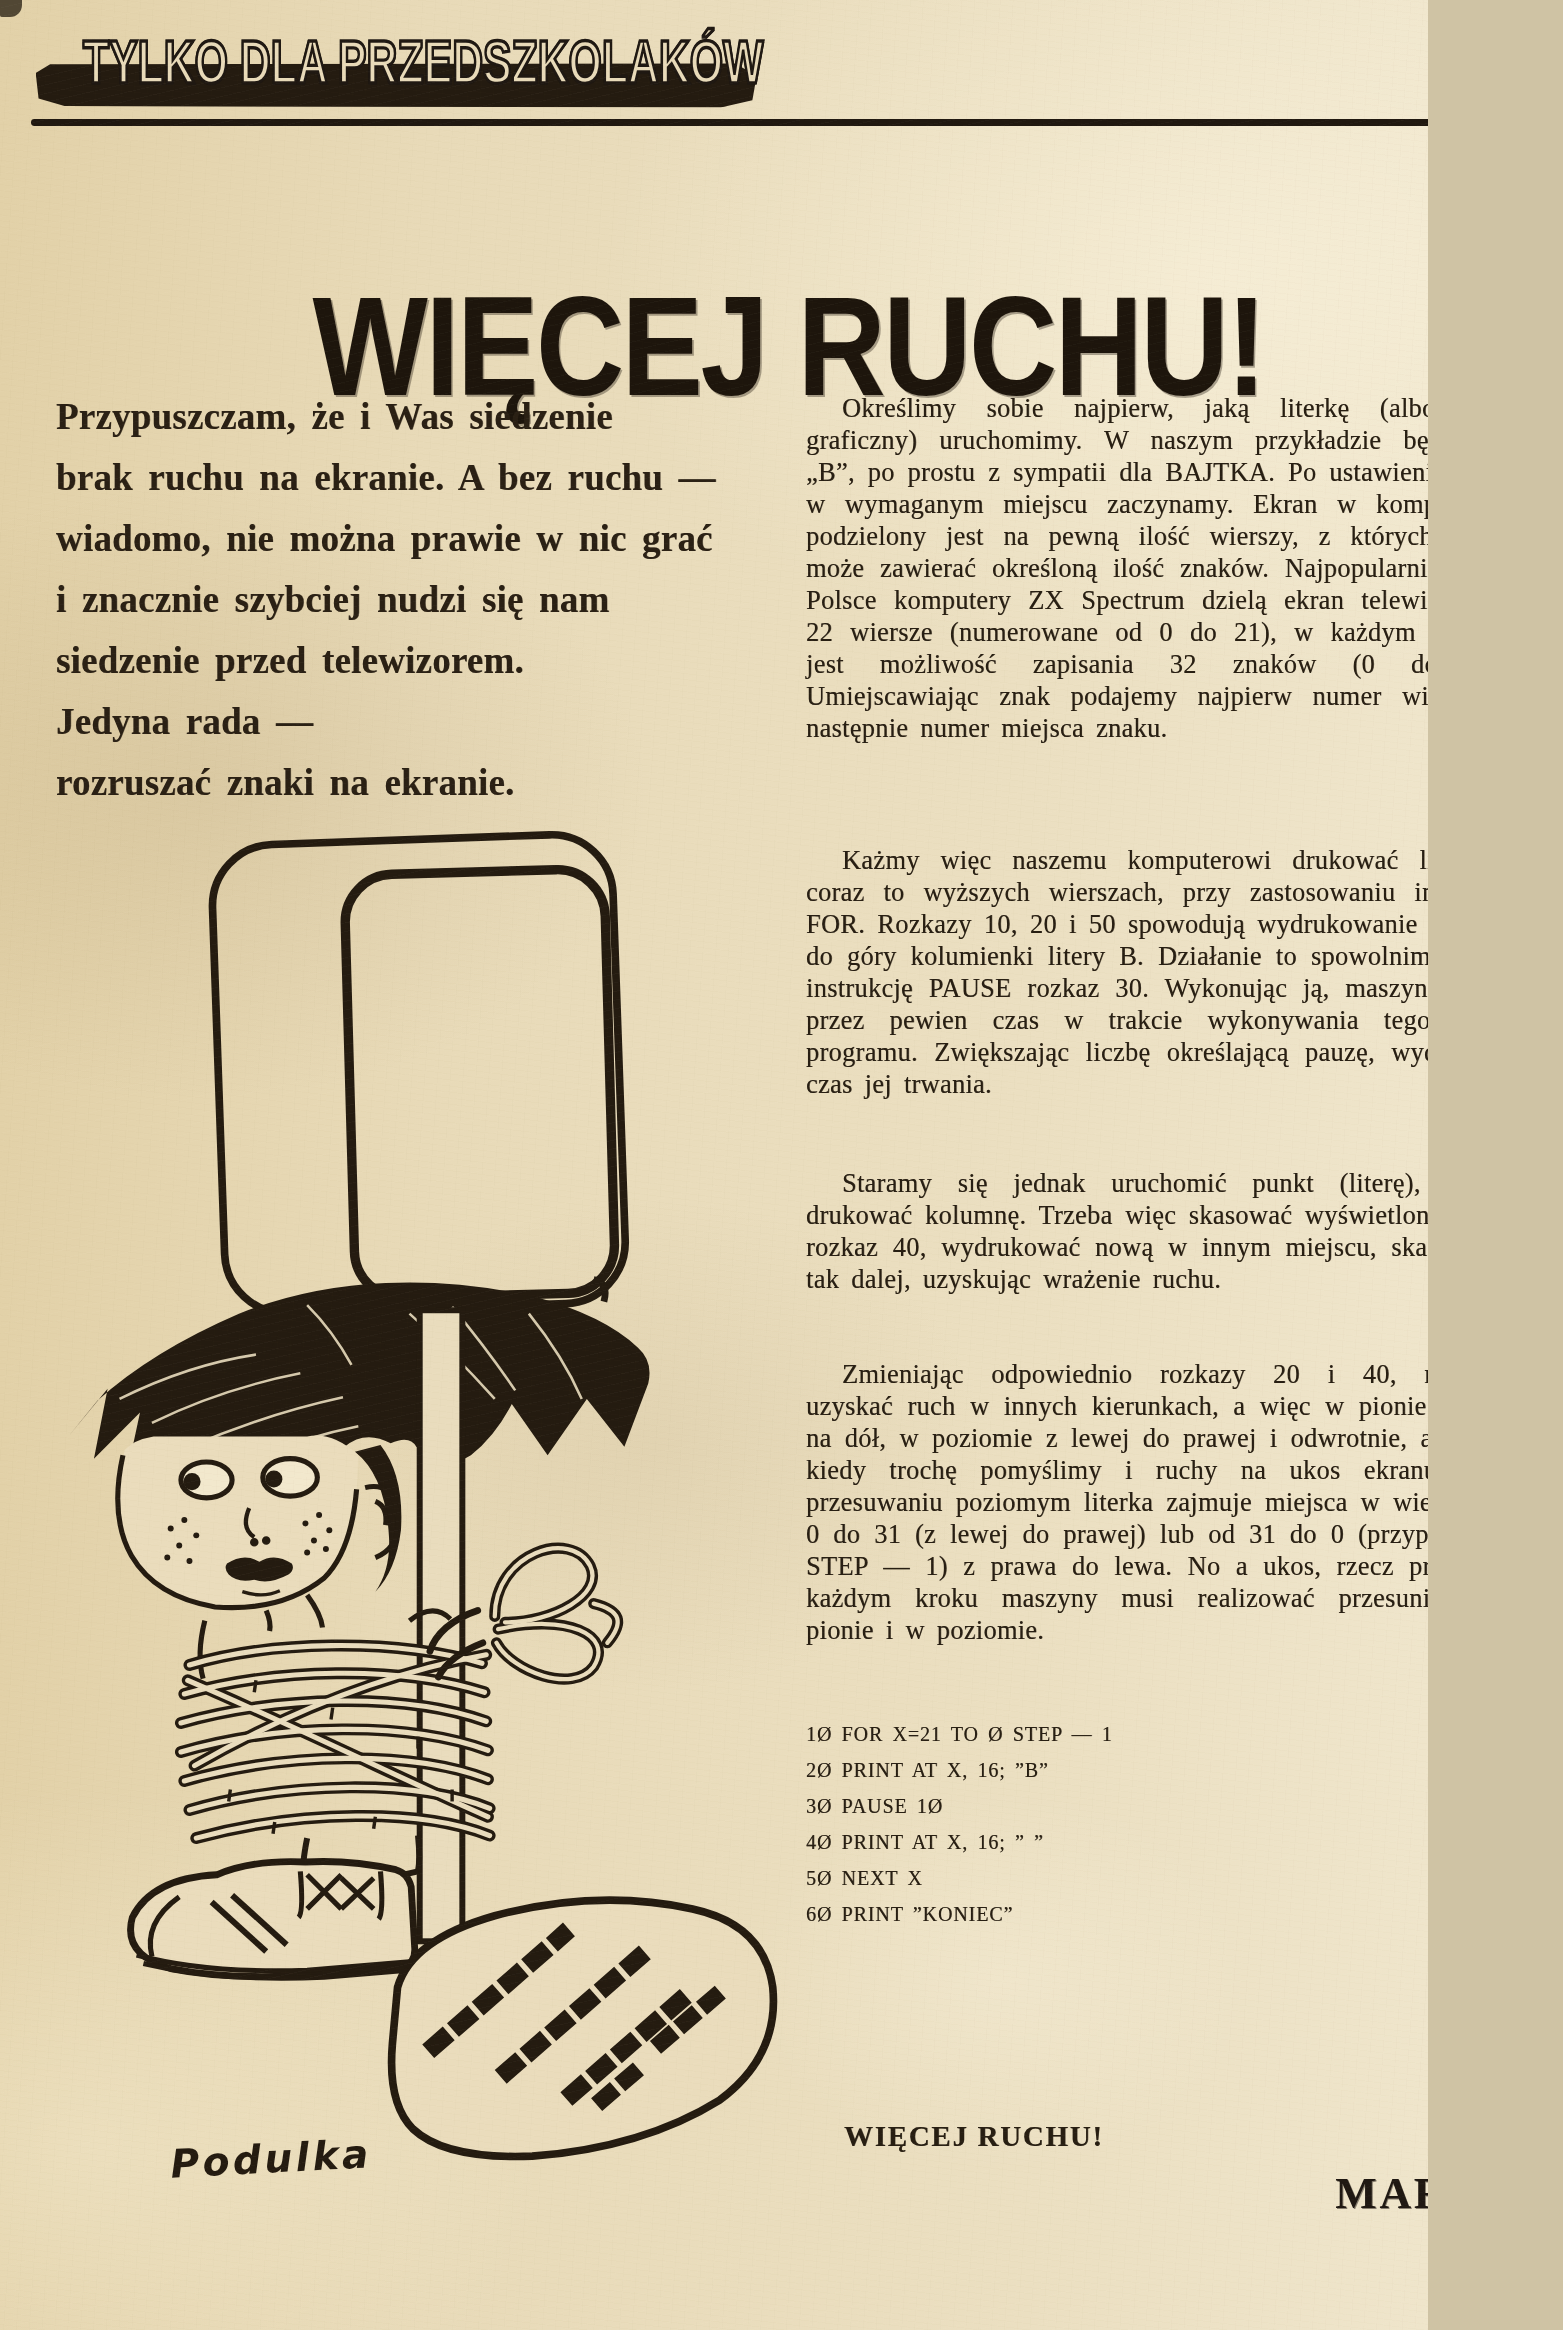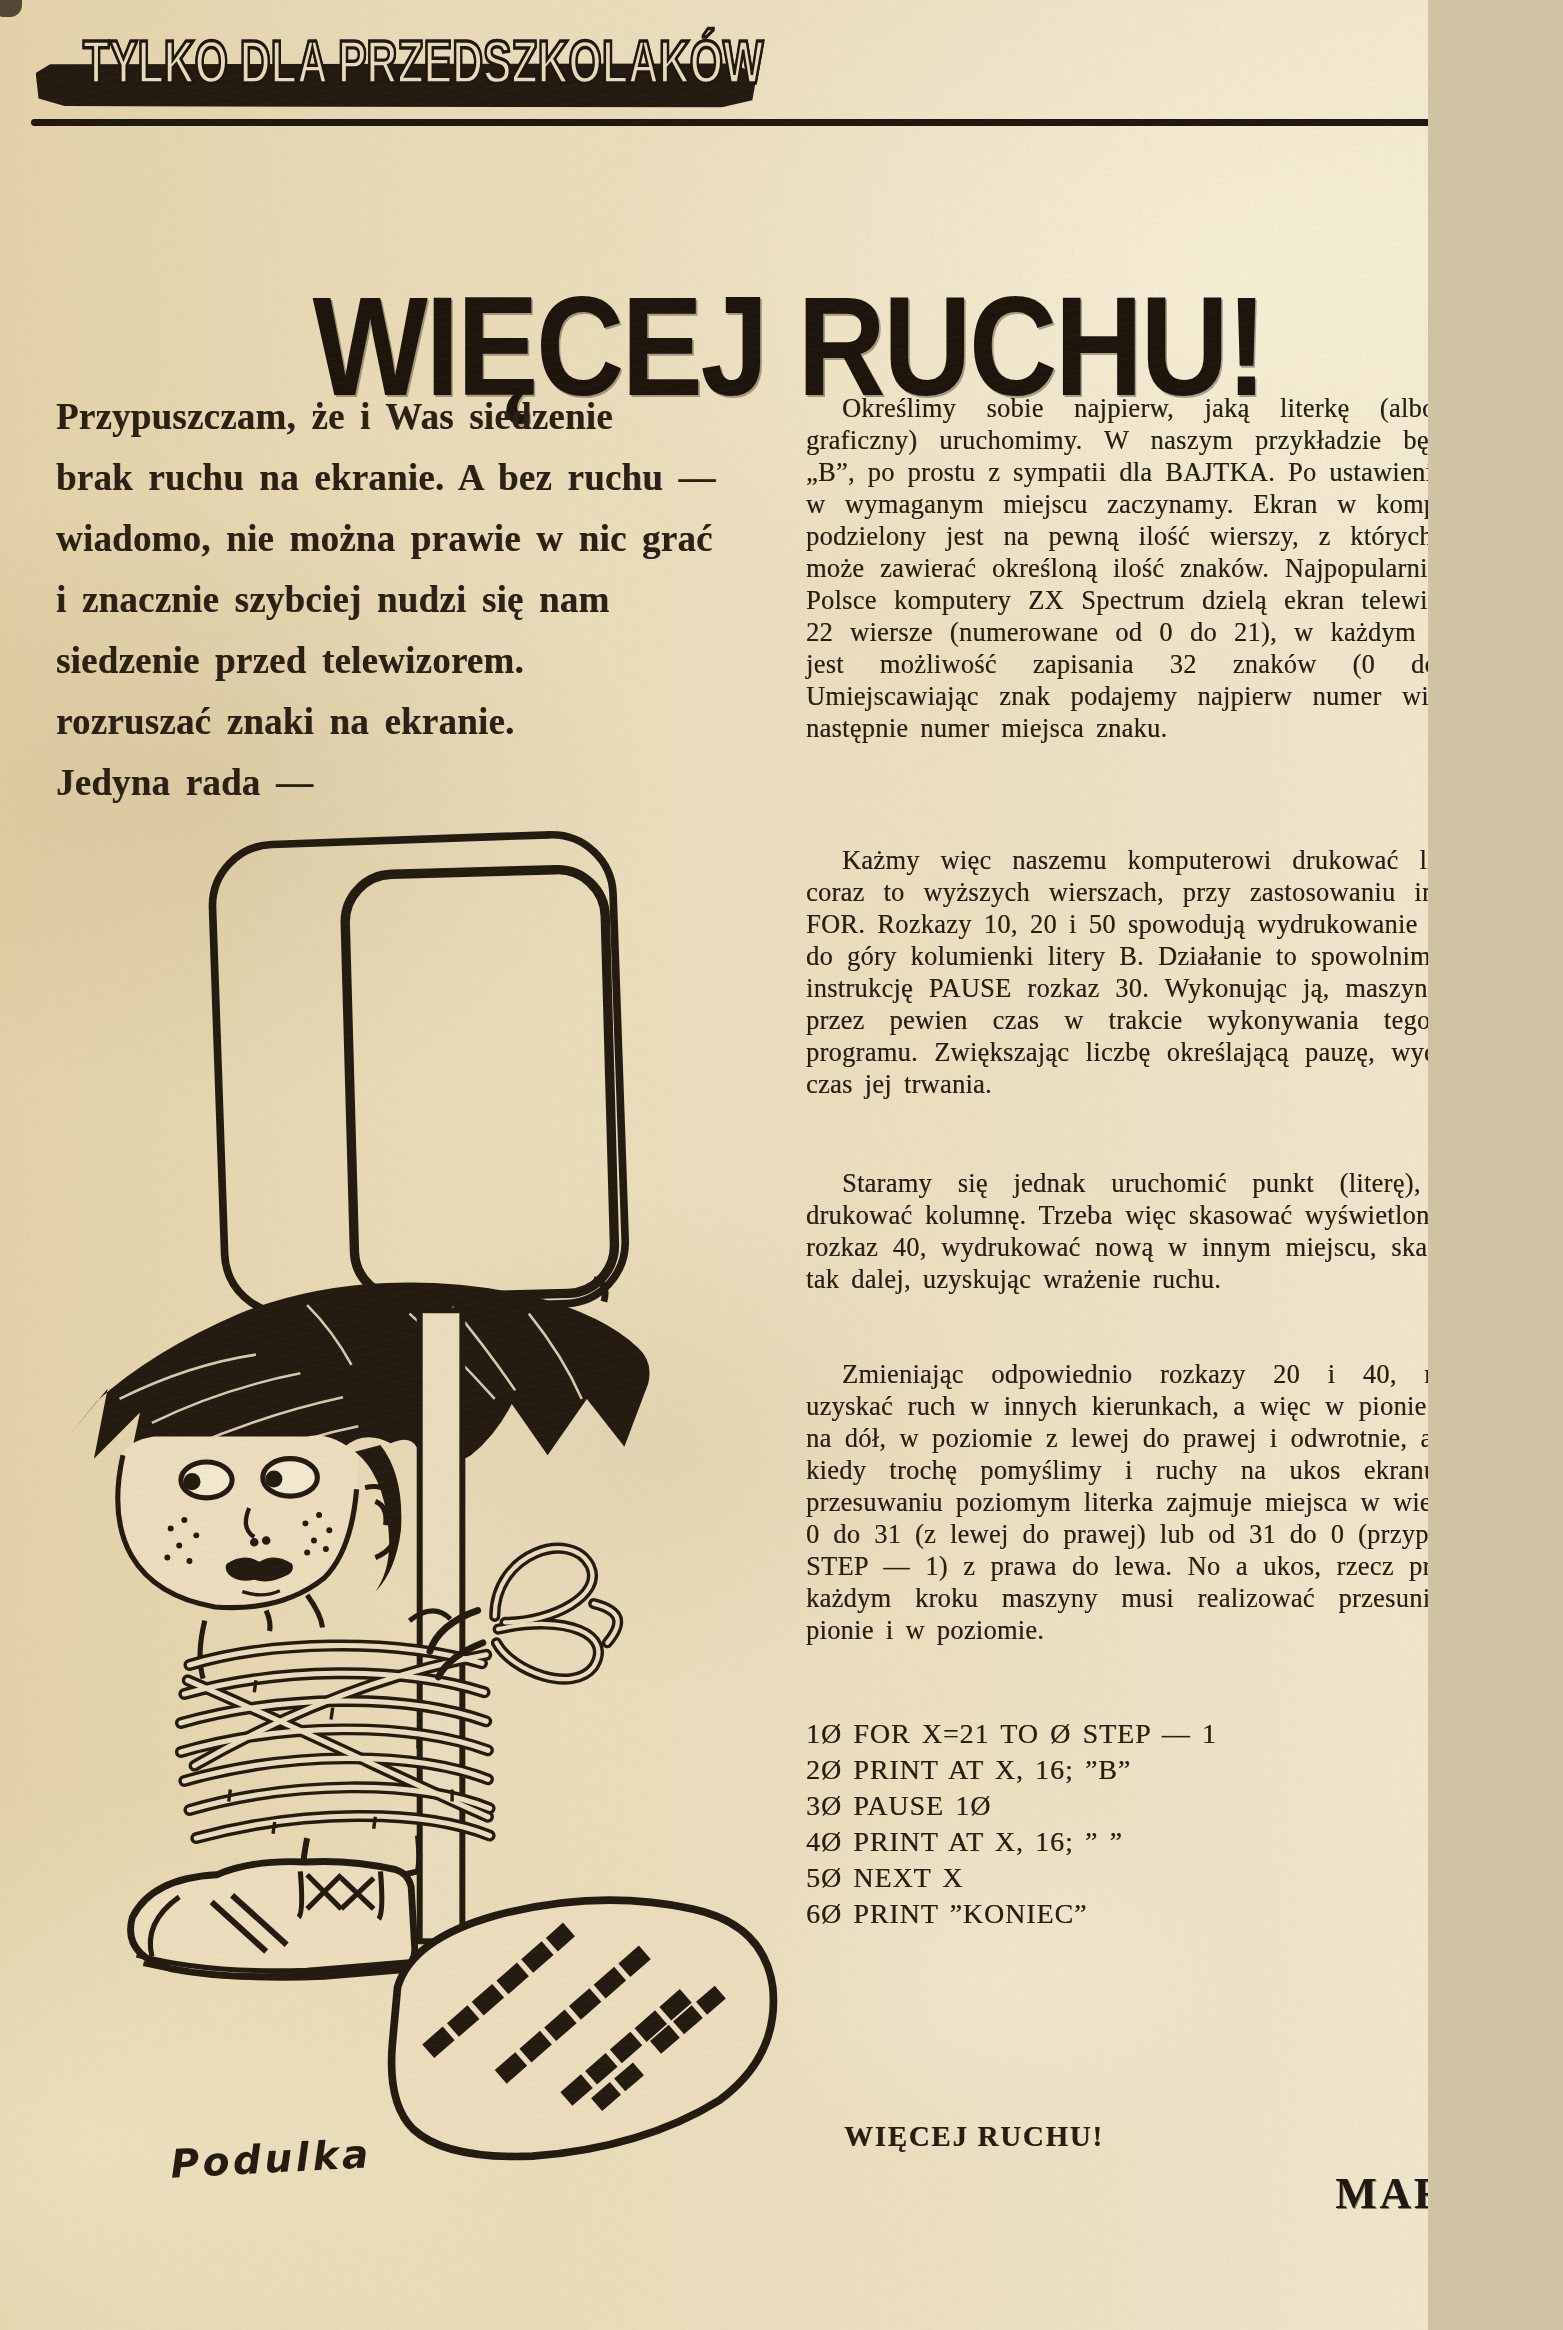--- a/index.html
+++ b/index.html
@@ -54,21 +54,21 @@
     word-spacing:6px; letter-spacing:0.2px;
     text-shadow:0.4px 0.4px 0 rgba(42,32,20,0.5);}
 
   
   .rp{position:absolute; left:806px; width:711px; font-size:26.4px; line-height:32px;
     text-align:justify; text-indent:36px; margin:0;
     word-spacing:5.1px; letter-spacing:0.3px;
     text-shadow:0.4px 0.4px 0 rgba(39,30,18,0.55);}
   .p1{top:392px;} .p2{top:844px;} .p3{top:1167px;} .p4{top:1358px;}
   .code{position:absolute; left:806px; top:1716px; width:711px;
-    font-size:28px; line-height:36px; letter-spacing:0.9px; word-spacing:3.4px;
+    font-size:20px; line-height:36px; letter-spacing:0.9px; word-spacing:3.4px;
     text-shadow:0.4px 0.4px 0 rgba(39,30,18,0.6); white-space:nowrap;}
   .closing{top:1953px; line-height:38px;}
   .slogan{position:absolute; left:806px; top:2120px; width:711px; padding-left:38px;
     font-weight:700; font-size:29px; letter-spacing:1.7px; color:#271e12;
     text-shadow:0.4px 0.4px 0 rgba(39,30,18,0.6);}
   .author{position:absolute; left:806px; top:2168px; width:711px; text-align:right;
     font-weight:700; font-size:44px; letter-spacing:2.6px; color:#1f1812;
     text-shadow:0.9px 0.9px 0 rgba(31,24,18,0.5);}
   .page-number{position:absolute; left:1465px; top:2242px;
     font-family:"Liberation Sans", sans-serif; font-weight:700; font-size:46px;
@@ -94,22 +94,22 @@
   <div class="header-rule"></div>
 
   <h1 class="title">WIĘCEJ RUCHU!</h1>
 
   <div class="intro">
     <div>Przypuszczam, że i Was siedzenie</div>
     <div>brak ruchu na ekranie. A bez ruchu —</div>
     <div>wiadomo, nie można prawie w nic grać</div>
     <div>i znacznie szybciej nudzi się nam</div>
     <div>siedzenie przed telewizorem.</div>
+    <div>Jedyna rada —</div>
     <div>rozruszać znaki na ekranie.</div>
-    <div>Jedyna rada —</div>
   </div>
 
   <svg class="ill" viewBox="0 0 860 1630">
     <defs>
       <g id="ropes-src" fill="none" stroke-linecap="round">
         <path d="M162 1012 C255 984 400 980 505 1010"></path>
         <path d="M156 1046 C262 1016 408 1012 508 1044"></path>
         <path d="M152 1080 C266 1048 414 1044 510 1078"></path>
         <path d="M152 1114 C270 1080 418 1078 512 1112"></path>
         <path d="M156 1148 C274 1114 424 1112 512 1146"></path>

